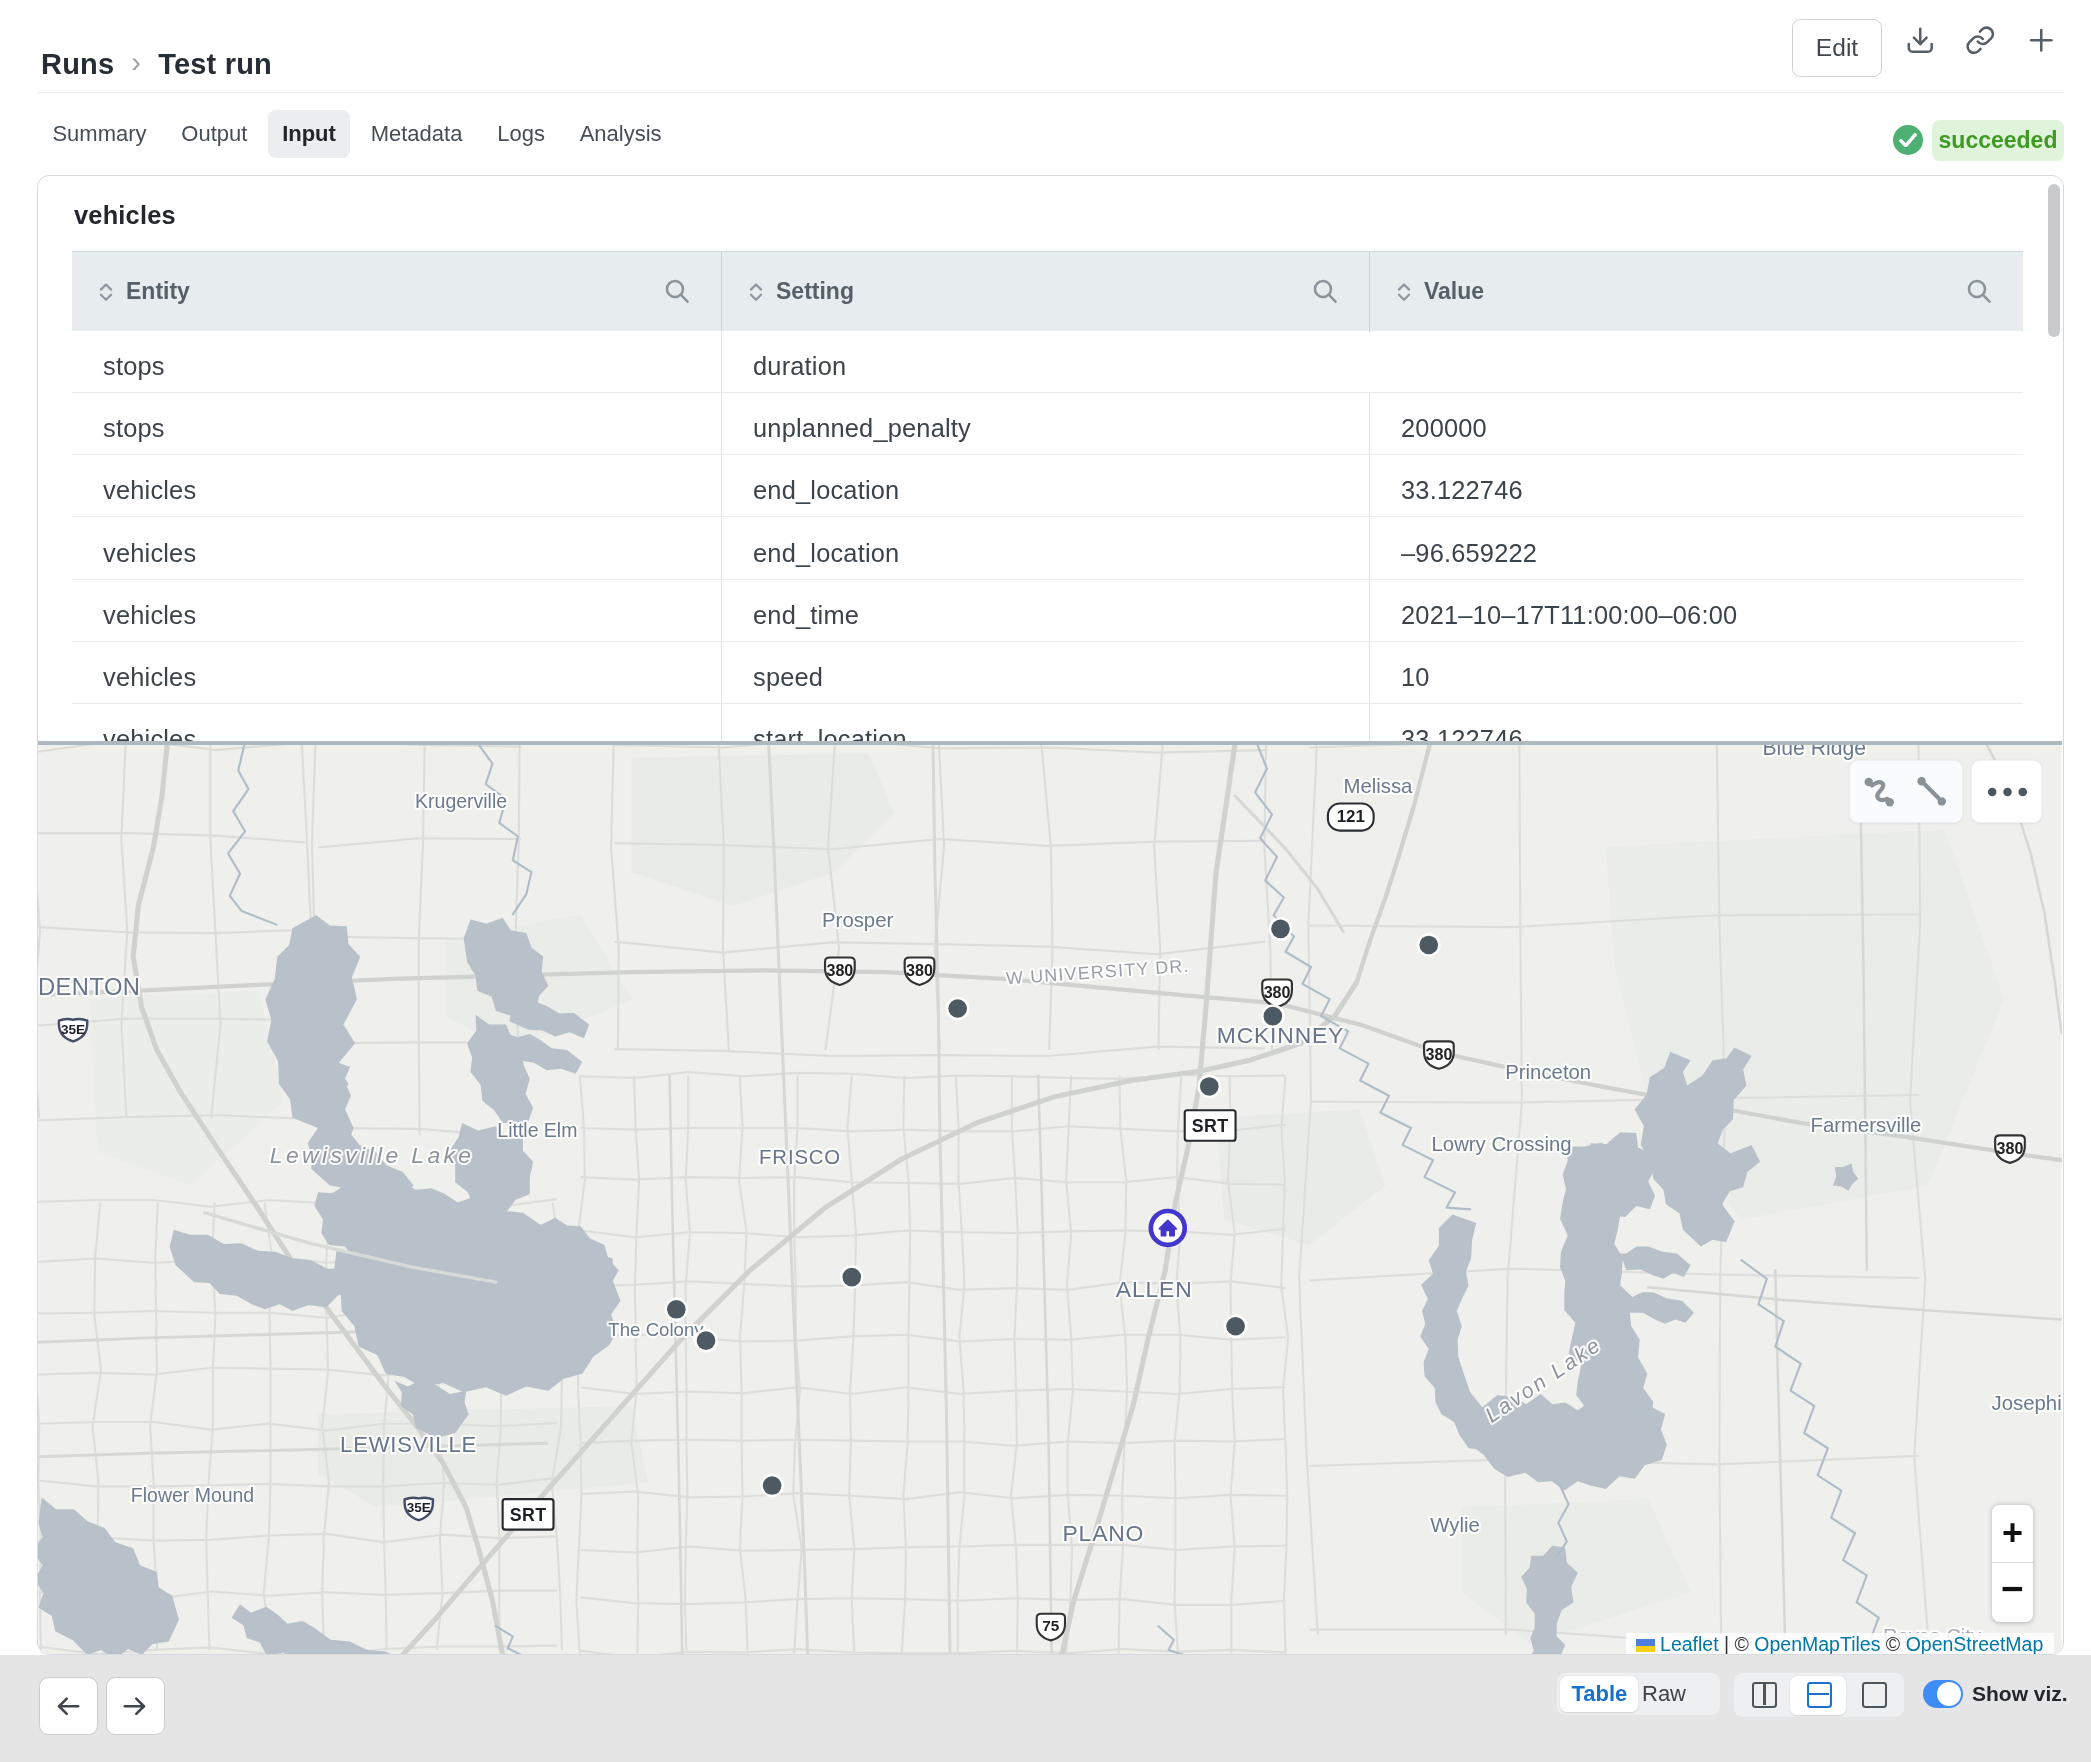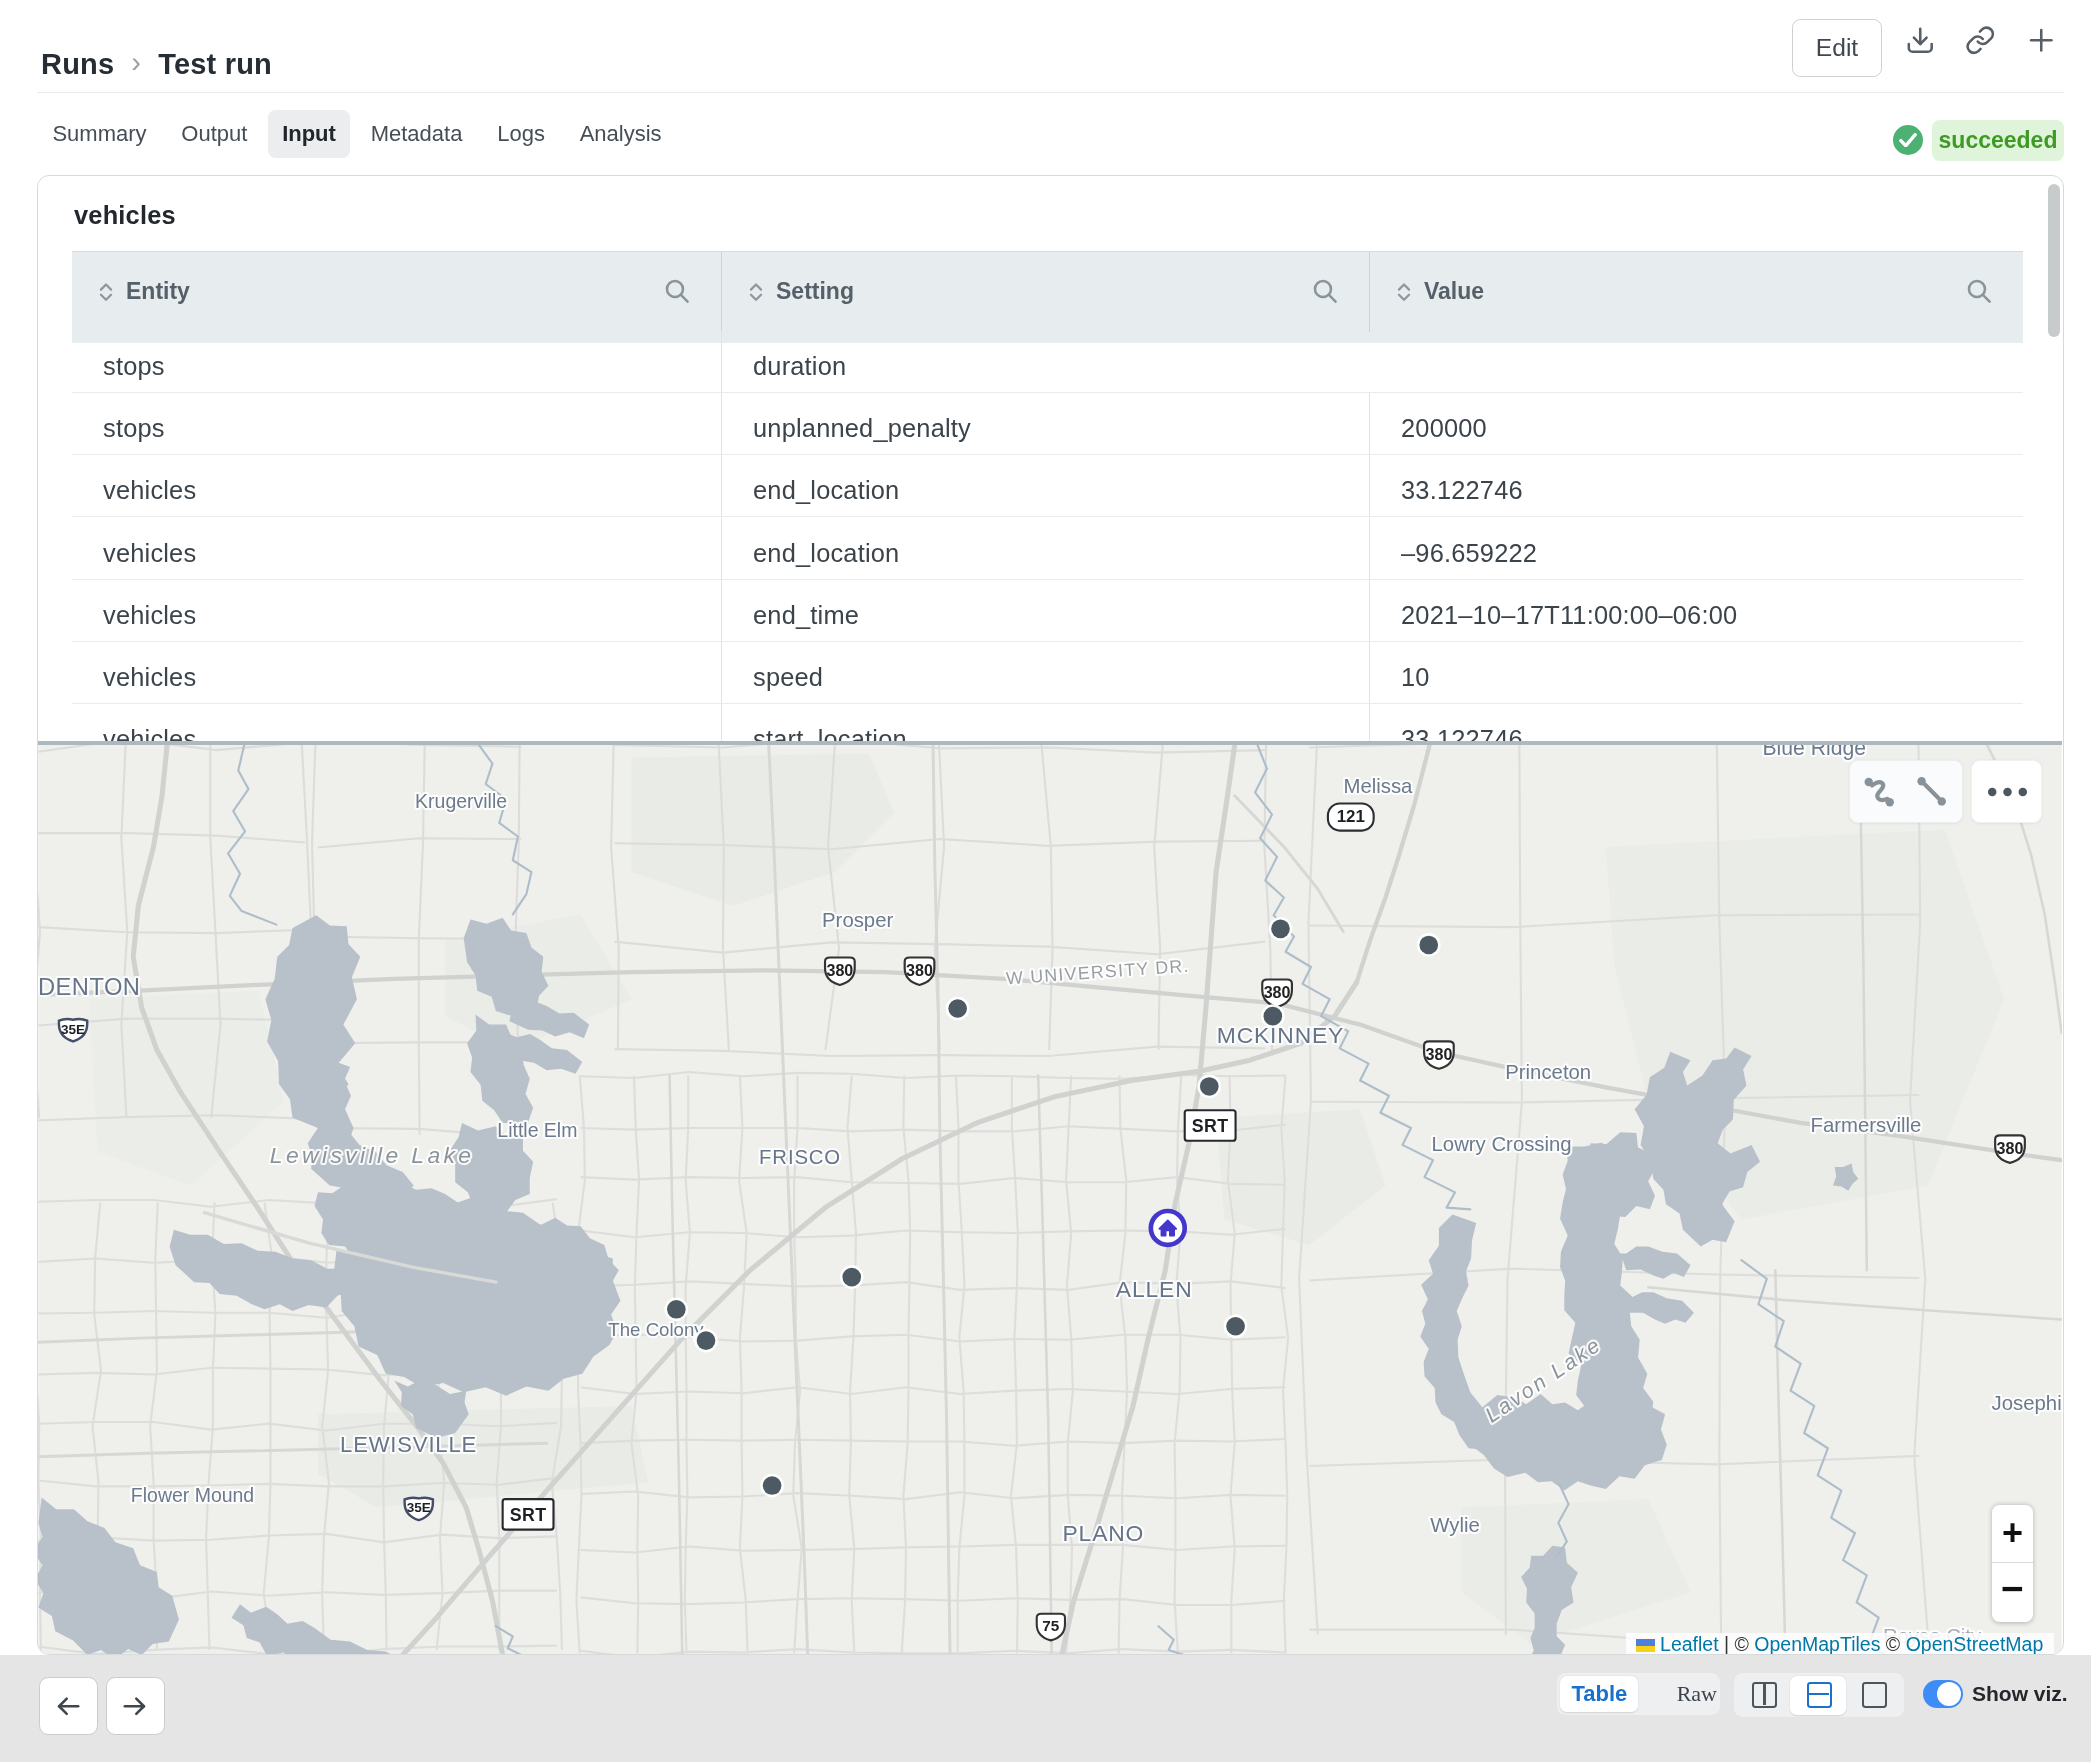--- a/index.html
+++ b/index.html
@@ -14,37 +14,37 @@
   .tabs { position:absolute; left:38px; top:110px; height:51px; }
   .tab { display:inline-block; font-size:22px; color:#454e56; padding:11px 14.4px; border-radius:7.6px; margin-right:6px; }
   .tab.active { background:#ebedee; color:#21262c; font-weight:bold; }
   .status { position:absolute; top:120px; left:1893px; height:41px; }
   .stat-circ { position:absolute; left:0px; top:0px; width:30px; height:30px; border-radius:50%; background:#4cb173; top:5.1px;}
   .stat-circ svg { position:absolute; left:6px; top:7.6px; }
   .badge { position:absolute; left:39px; top:0px; width:132px; height:41px; background:#dff4da; border-radius:7.6px; color:#3d9a22; font-weight:bold; font-size:23px; text-align:center; line-height:40px; }
   .card { position:absolute; left:37px; top:175px; width:2027px; height:1480px; border:1.7px solid #d6dadc; border-radius:12px; overflow:hidden; background:#fff; }
   .card h2 { position:absolute; left:36px; top:25.4px; font-size:25.4px; color:#23282e; letter-spacing:0.2px; }
   .tablewrap { position:absolute; left:34px; top:75px; width:1951px; height:490px; }
-  .thead { position:absolute; left:0; top:0; width:1951px; height:92px; background:#e7edef; border-top:1.7px solid #d3dadd; display:flex; }
+  .thead { position:absolute; left:0; top:0; width:1951px; height:80px; background:#e7edef; border-top:1.7px solid #d3dadd; display:flex; }
   .th { position:relative; height:80px; border-right:1.7px solid #ccd4d7; }
   .th:last-child { border-right:none; }
   .th .sort { position:absolute; left:25.4px; top:50%; margin-top:-10.2px; }
   .th .lbl { position:absolute; left:54px; top:50%; margin-top:-14.4px; font-size:23px; font-weight:bold; color:#566069; }
   .th .mag { position:absolute; right:30.5px; top:50%; margin-top:-13.6px; }
   .trow { position:absolute; left:0; width:1951px; height:62px; border-bottom:1.7px solid #e8ecee; display:flex; }
   .td { position:relative; height:100%; border-right:1.7px solid #e0e4e6; }
   .td:last-child { border-right:none; }
   .td span { position:absolute; left:31px; top:50%; margin-top:-9.3px; font-size:25.4px; color:#3b434b; letter-spacing:0.2px;}
   .vscroll { position:absolute; left:2010px; top:7.6px; width:12px; height:153px; background:#c7cbcc; border-radius:6px; }
   .mapzone { position:absolute; left:0; top:565px; width:2024px; height:914px; border-top:4.2px solid #aeb8bf; }
   .foot { position:absolute; left:0; top:1655px; width:2092px; height:108px; background:#e5e5e5; }
   .navbtn { position:absolute; top:22px; width:59px; height:58px; border:1.7px solid #c8cdd0; border-radius:9.3px; background:#fff; }
   .seg { position:absolute; left:1557px; top:18px; width:163px; height:42px; background:#edeff0; border-radius:8.5px; }
   .seg .on { position:absolute; left:3.4px; top:3.4px; width:78px; height:36px; background:#fff; border-radius:6.8px; box-shadow:0 0.8px 1.7px rgba(0,0,0,.12); color:#1871cd; font-weight:bold; font-size:22px; text-align:center; line-height:36px; }
-  .seg .off { position:absolute; left:85px; top:3.4px; width:75px; height:36px; color:#3c434a; font-size:22px; text-align:right; line-height:36px;font-family:Liberation Serif, serif; }
+  .seg .off { position:absolute; left:85px; top:3.4px; width:75px; height:36px; color:#3c434a; font-size:22px; text-align:left; line-height:36px; }
   .laygrp { position:absolute; left:1734px; top:18px; width:170px; height:44px; background:#edeff0; border-radius:8.5px; }
   .laygrp .sel { position:absolute; left:56px; top:2.5px; width:56px; height:39px; background:#fff; border-radius:6.8px; box-shadow:0 0.8px 1.7px rgba(0,0,0,.12); }
   .lic { position:absolute; top:9.3px; width:25.4px; height:25.4px; border-radius:3.4px; }
   .toggle { position:absolute; left:1923px; top:25.4px; width:40px; height:28px; background:#3e8df6; border-radius:14.4px; }
   .toggle .knob { position:absolute; right:1.7px; top:2.1px; width:24px; height:24px; background:#fff; border-radius:50%; }
   .showviz { position:absolute; left:1972px; top:27px; font-size:21px; font-weight:bold; color:#23272c; }
 </style>
 </head>
 <body>
 <div class="topbar">

